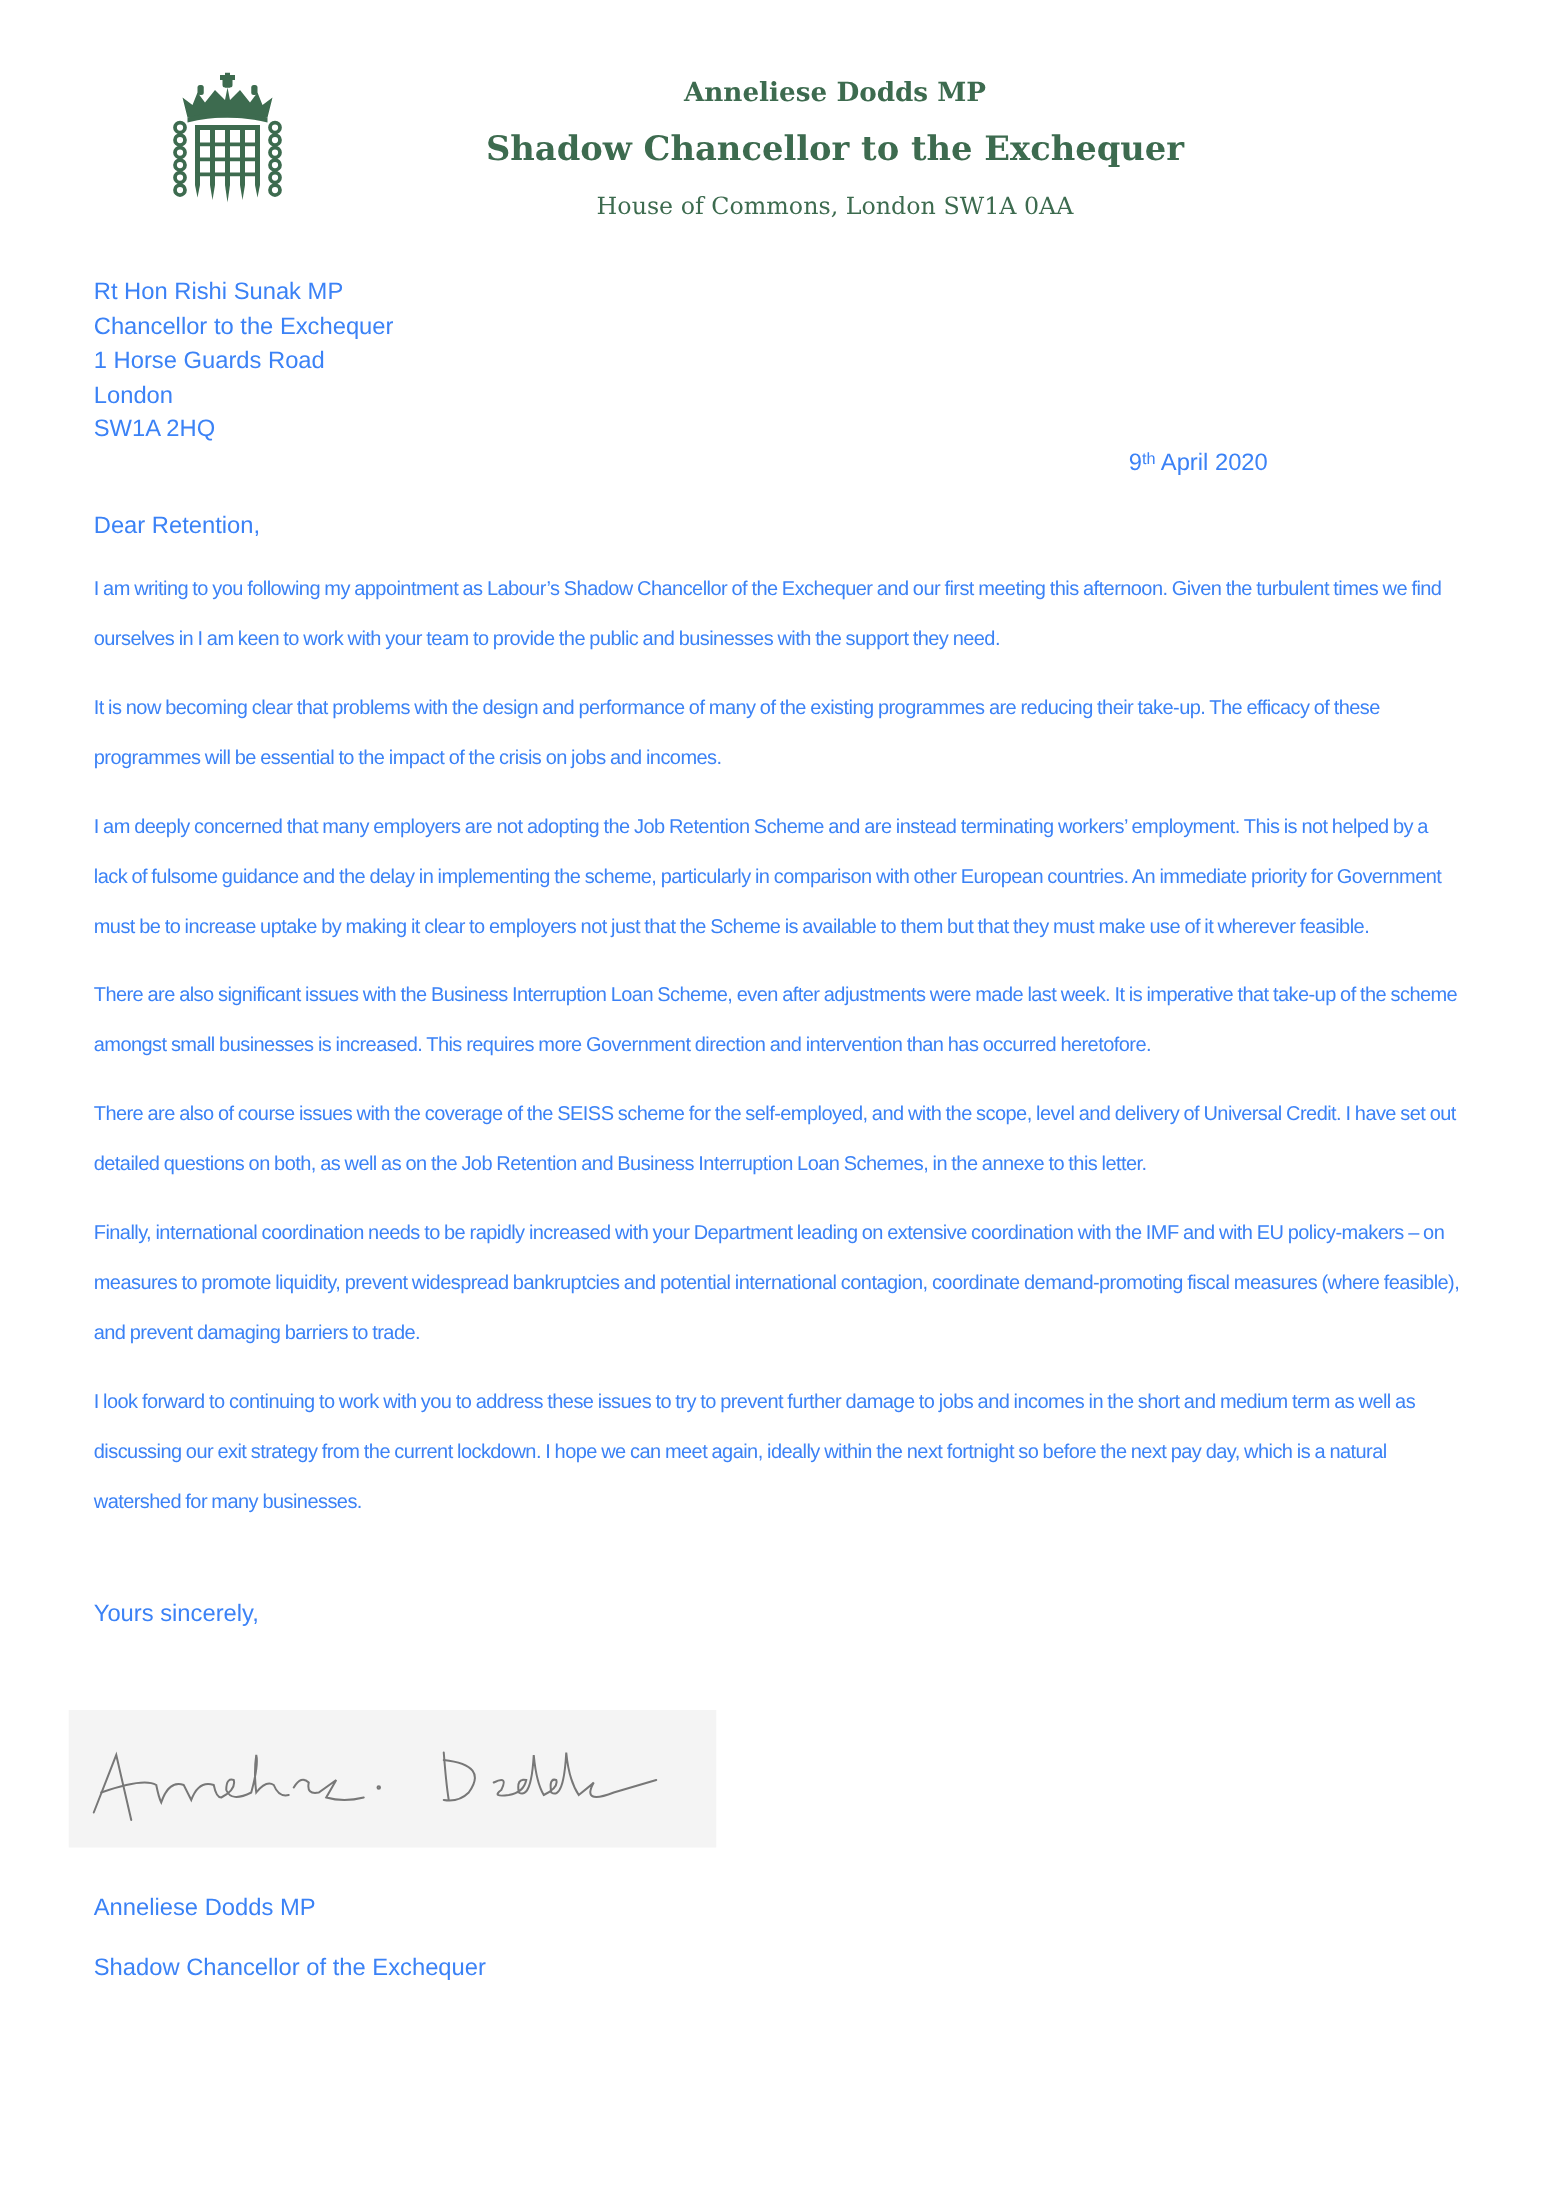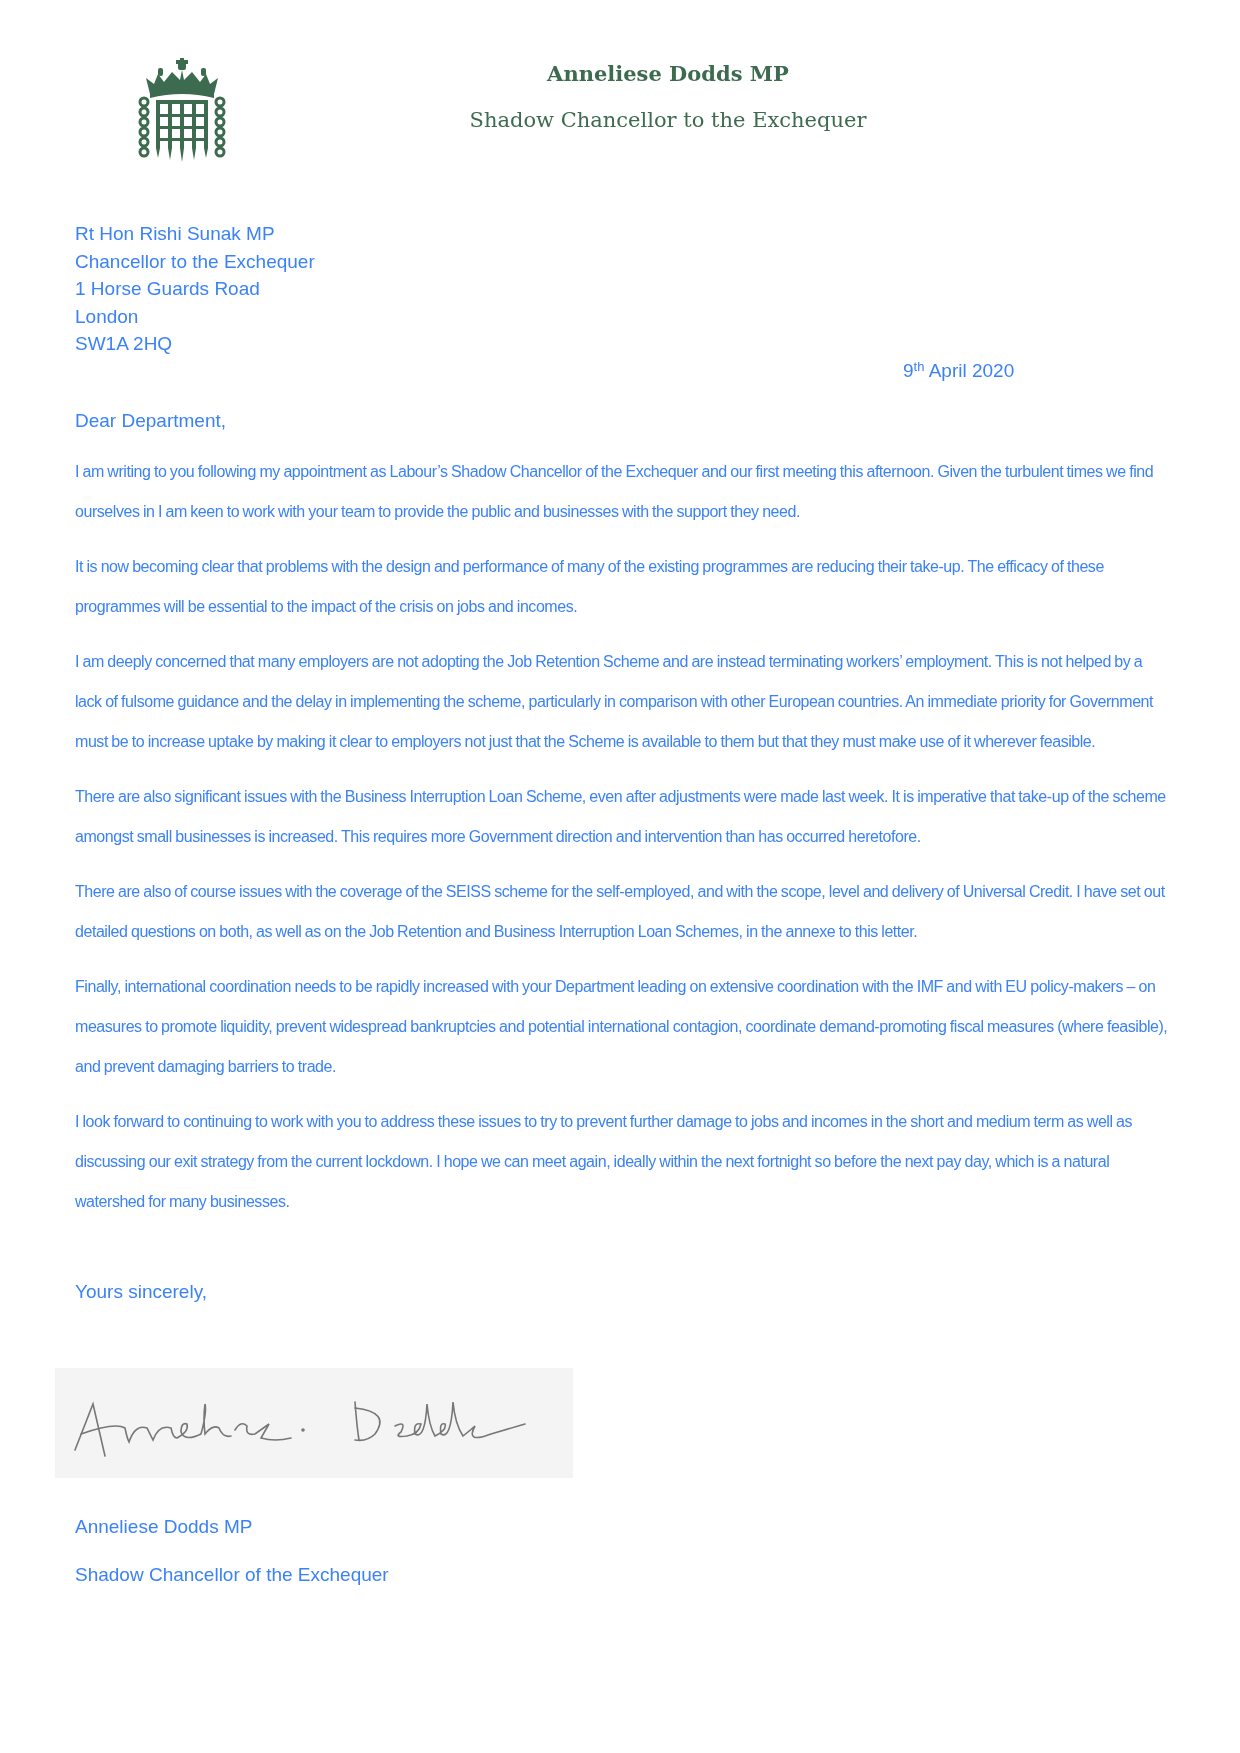--- a/index.html
+++ b/index.html
@@ -4,21 +4,21 @@
 <style>
   html, body { margin: 0; padding: 0; background: #ffffff; }
   body { width: 1240px; height: 1753px; position: relative; overflow: hidden; }
   .page { position: absolute; left: 0; top: 0; width: 1031px; height: 1753px; background: #fff; }
 
   .logo { position: absolute; left: 136px; top: 58px; width: 92px; height: 106px; }
 
   .letterhead { position: absolute; right: 83px; top: 58px; width: 560px; text-align: center;
     font-family: "DejaVu Serif", "Liberation Serif", serif; color: #3d6b4f; }
   .lh-name { font-size: 21px; font-weight: bold; line-height: 28px; margin-top: 2px; }
-  .lh-title { font-size: 21px; font-weight: normal; line-height: 28px; margin-top: 18px; }
+  .lh-title { font-size: 27px; font-weight: bold; line-height: 28px; margin-top: 18px; }
   .lh-address { font-size: 19px; line-height: 26px; margin-top: 18px; }
 
   .body-text { font-family: "Liberation Sans", sans-serif; color: #3b82f6; font-size: 19px; }
 
   .recipient { position: absolute; left: 75px; top: 220px; line-height: 27.5px; }
   .date { position: absolute; left: 903px; top: 358px; line-height: 26px; }
   .date sup { font-size: 13px; vertical-align: top; position: relative; top: -4px; }
   .salutation { position: absolute; left: 75px; top: 408px; line-height: 26px; }
 
   .paras { position: absolute; left: 75px; top: 452px; width: 1095px; }
@@ -77,33 +77,34 @@
         <circle cx="84" cy="74" r="4"></circle>
           <circle cx="84" cy="84" r="4"></circle>
           <circle cx="84" cy="94" r="4"></circle>
       </g>
     </svg>
   </div>
 
   <div class="letterhead">
     <div class="lh-name">Anneliese Dodds MP</div>
     <div class="lh-title">Shadow Chancellor to the Exchequer</div>
+    <div class="lh-address">House of Commons, London SW1A 0AA</div>
   </div>
 
   <div class="recipient body-text">
     <div>Rt Hon Rishi Sunak MP</div>
     <div>Chancellor to the Exchequer</div>
     <div>1 Horse Guards Road</div>
     <div>London</div>
     <div>SW1A 2HQ</div>
   </div>
 
   <div class="date body-text"><span>9</span><sup>th</sup><span> April 2020</span></div>
 
-  <div class="salutation body-text">Dear Department,</div>
+  <div class="salutation body-text">Dear Retention,</div>
 
   <div class="paras body-text">
     <p class="para">I am writing to you following my appointment as Labour’s Shadow Chancellor of the Exchequer and our first meeting this afternoon. Given the turbulent times we find ourselves in I am keen to work with your team to provide the public and businesses with the support they need.</p>
     <p class="para">It is now becoming clear that problems with the design and performance of many of the existing programmes are reducing their take-up. The efficacy of these programmes will be essential to the impact of the crisis on jobs and incomes.</p>
     <p class="para">I am deeply concerned that many employers are not adopting the Job Retention Scheme and are instead terminating workers’ employment. This is not helped by a lack of fulsome guidance and the delay in implementing the scheme, particularly in comparison with other European countries. An immediate priority for Government must be to increase uptake by making it clear to employers not just that the Scheme is available to them but that they must make use of it wherever feasible.</p>
     <p class="para">There are also significant issues with the Business Interruption Loan Scheme, even after adjustments were made last week. It is imperative that take-up of the scheme amongst small businesses is increased. This requires more Government direction and intervention than has occurred heretofore.</p>
     <p class="para">There are also of course issues with the coverage of the SEISS scheme for the self-employed, and with the scope, level and delivery of Universal Credit. I have set out detailed questions on both, as well as on the Job Retention and Business Interruption Loan Schemes, in the annexe to this letter.</p>
     <p class="para">Finally, international coordination needs to be rapidly increased with your Department leading on extensive coordination with the IMF and with EU policy-makers – on measures to promote liquidity, prevent widespread bankruptcies and potential international contagion, coordinate demand-promoting fiscal measures (where feasible), and prevent damaging barriers to trade.</p>
     <p class="para">I look forward to continuing to work with you to address these issues to try to prevent further damage to jobs and incomes in the short and medium term as well as discussing our exit strategy from the current lockdown. I hope we can meet again, ideally within the next fortnight so before the next pay day, which is a natural watershed for many businesses.</p>
   </div>

